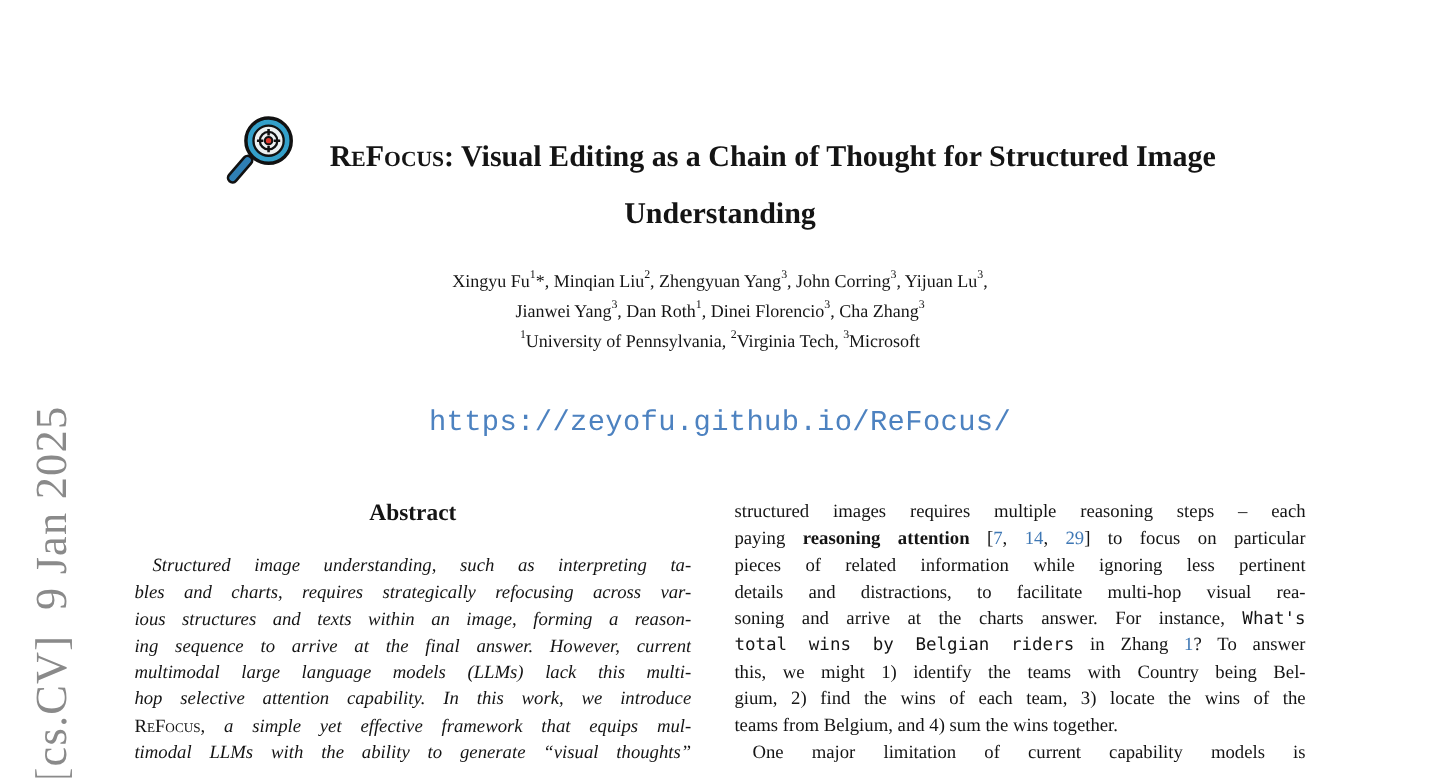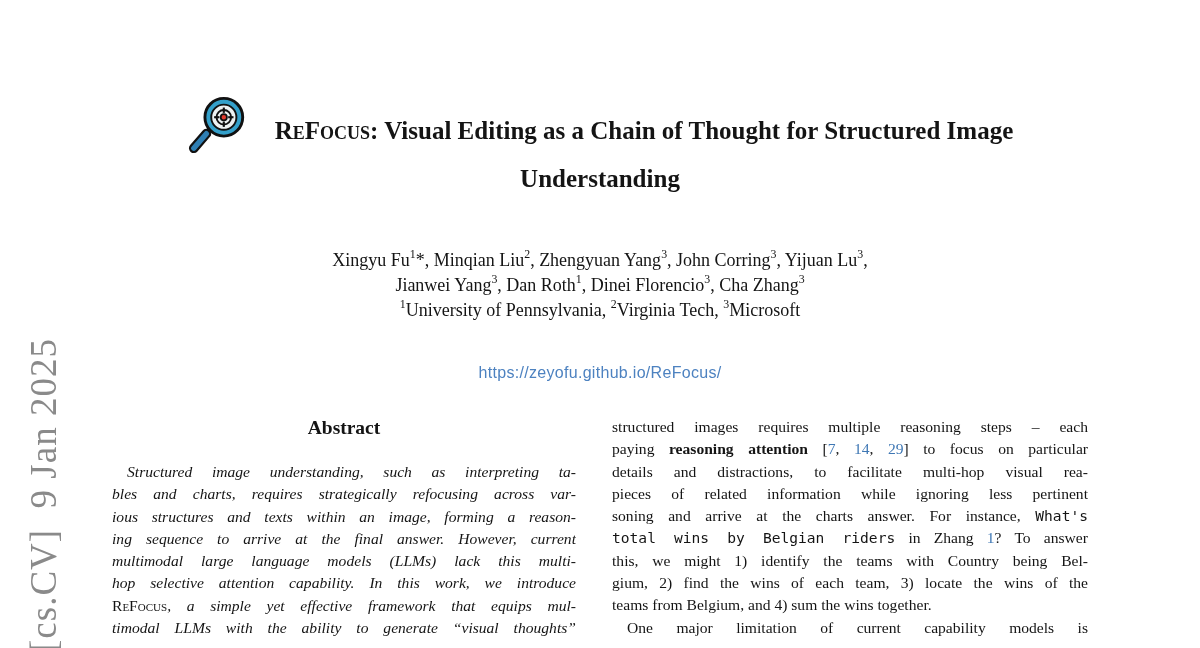--- a/index.html
+++ b/index.html
@@ -16,27 +16,27 @@
     white-space:pre;letter-spacing:1px;
   }
   .page-header{position:absolute;left:112px;top:0;width:976px;text-align:center;}
   .title-line1{
     margin-top:100px;font-size:25px;font-weight:bold;line-height:34px;
     display:flex;justify-content:center;align-items:center;gap:26px;
   }
   .logo{width:62px;height:62px;transform:translateY(-7px);flex:0 0 auto;}
   .title-line2{font-size:25px;font-weight:bold;line-height:34px;}
   .sc{font-variant:small-caps;font-style:normal;}
-  .authors{margin-top:52px;font-size:18px;line-height:25px;}
+  .authors{margin-top:27px;font-size:15px;line-height:25px;}
   .authors .tline{text-align:center;text-align-last:center;height:25px;}
   sup{font-size:66%;line-height:0;position:relative;top:-1px;vertical-align:super;}
   .url-line{margin-top:41px;}
   .url-link{
-    font-family:Liberation Sans, sans-serif;
-    font-size:16px;letter-spacing:.3px;color:var(--url);text-decoration:none;cursor:pointer;
+    font-family:Liberation Mono, monospace;
+    font-size:24px;letter-spacing:.3px;color:var(--url);text-decoration:none;cursor:pointer;
   }
   .col{position:absolute;font-size:15.6px;line-height:22.3px;}
   .col-left{left:112px;top:414px;width:464px;}
   .col-right{left:612px;top:416px;width:476px;}
   .abstract-heading{text-align:center;font-size:19.5px;font-weight:bold;line-height:27px;}
   .abs-lines{margin-top:20px;font-style:italic;}
   .tline{height:22.3px;overflow:hidden;text-align:justify;text-align-last:justify;}
   .nojust{text-align-last:left;}
   .indent{text-indent:15px;}
   .b{font-weight:bold;}
@@ -87,21 +87,21 @@
       <div class="tline"><span>multimodal large language models (LLMs) lack this multi-</span></div>
       <div class="tline"><span>hop selective attention capability. In this work, we introduce</span></div>
       <div class="tline"><span class="sc">ReFocus</span><span>, a simple yet effective framework that equips mul-</span></div>
       <div class="tline"><span>timodal LLMs with the ability to generate “visual thoughts”</span></div>
     </div>
 </div>
 
 <div class="col col-right">
     <div class="tline"><span>structured images requires multiple reasoning steps – each</span></div>
     <div class="tline"><span>paying </span><span class="b">reasoning attention</span><span> [</span><span class="link">7</span><span>, </span><span class="link">14</span><span>, </span><span class="link">29</span><span>] to focus on particular</span></div>
+    <div class="tline"><span>pieces of related information while ignoring less pertinent</span></div>
     <div class="tline"><span>details and distractions, to facilitate multi-hop visual rea-</span></div>
-    <div class="tline"><span>pieces of related information while ignoring less pertinent</span></div>
     <div class="tline"><span>soning and arrive at the charts answer. For instance, </span><span class="mono">What's</span></div>
     <div class="tline"><span class="mono">total wins by Belgian riders</span><span> in Zhang </span><span class="link">1</span><span>? To answer</span></div>
     <div class="tline"><span>this, we might 1) identify the teams with Country being Bel-</span></div>
     <div class="tline"><span>gium, 2) find the wins of each team, 3) locate the wins of the</span></div>
     <div class="tline nojust"><span>teams from Belgium, and 4) sum the wins together.</span></div>
     <div class="tline indent"><span>One major limitation of current capability models is</span></div>
   </div>
 
 </body></html>

